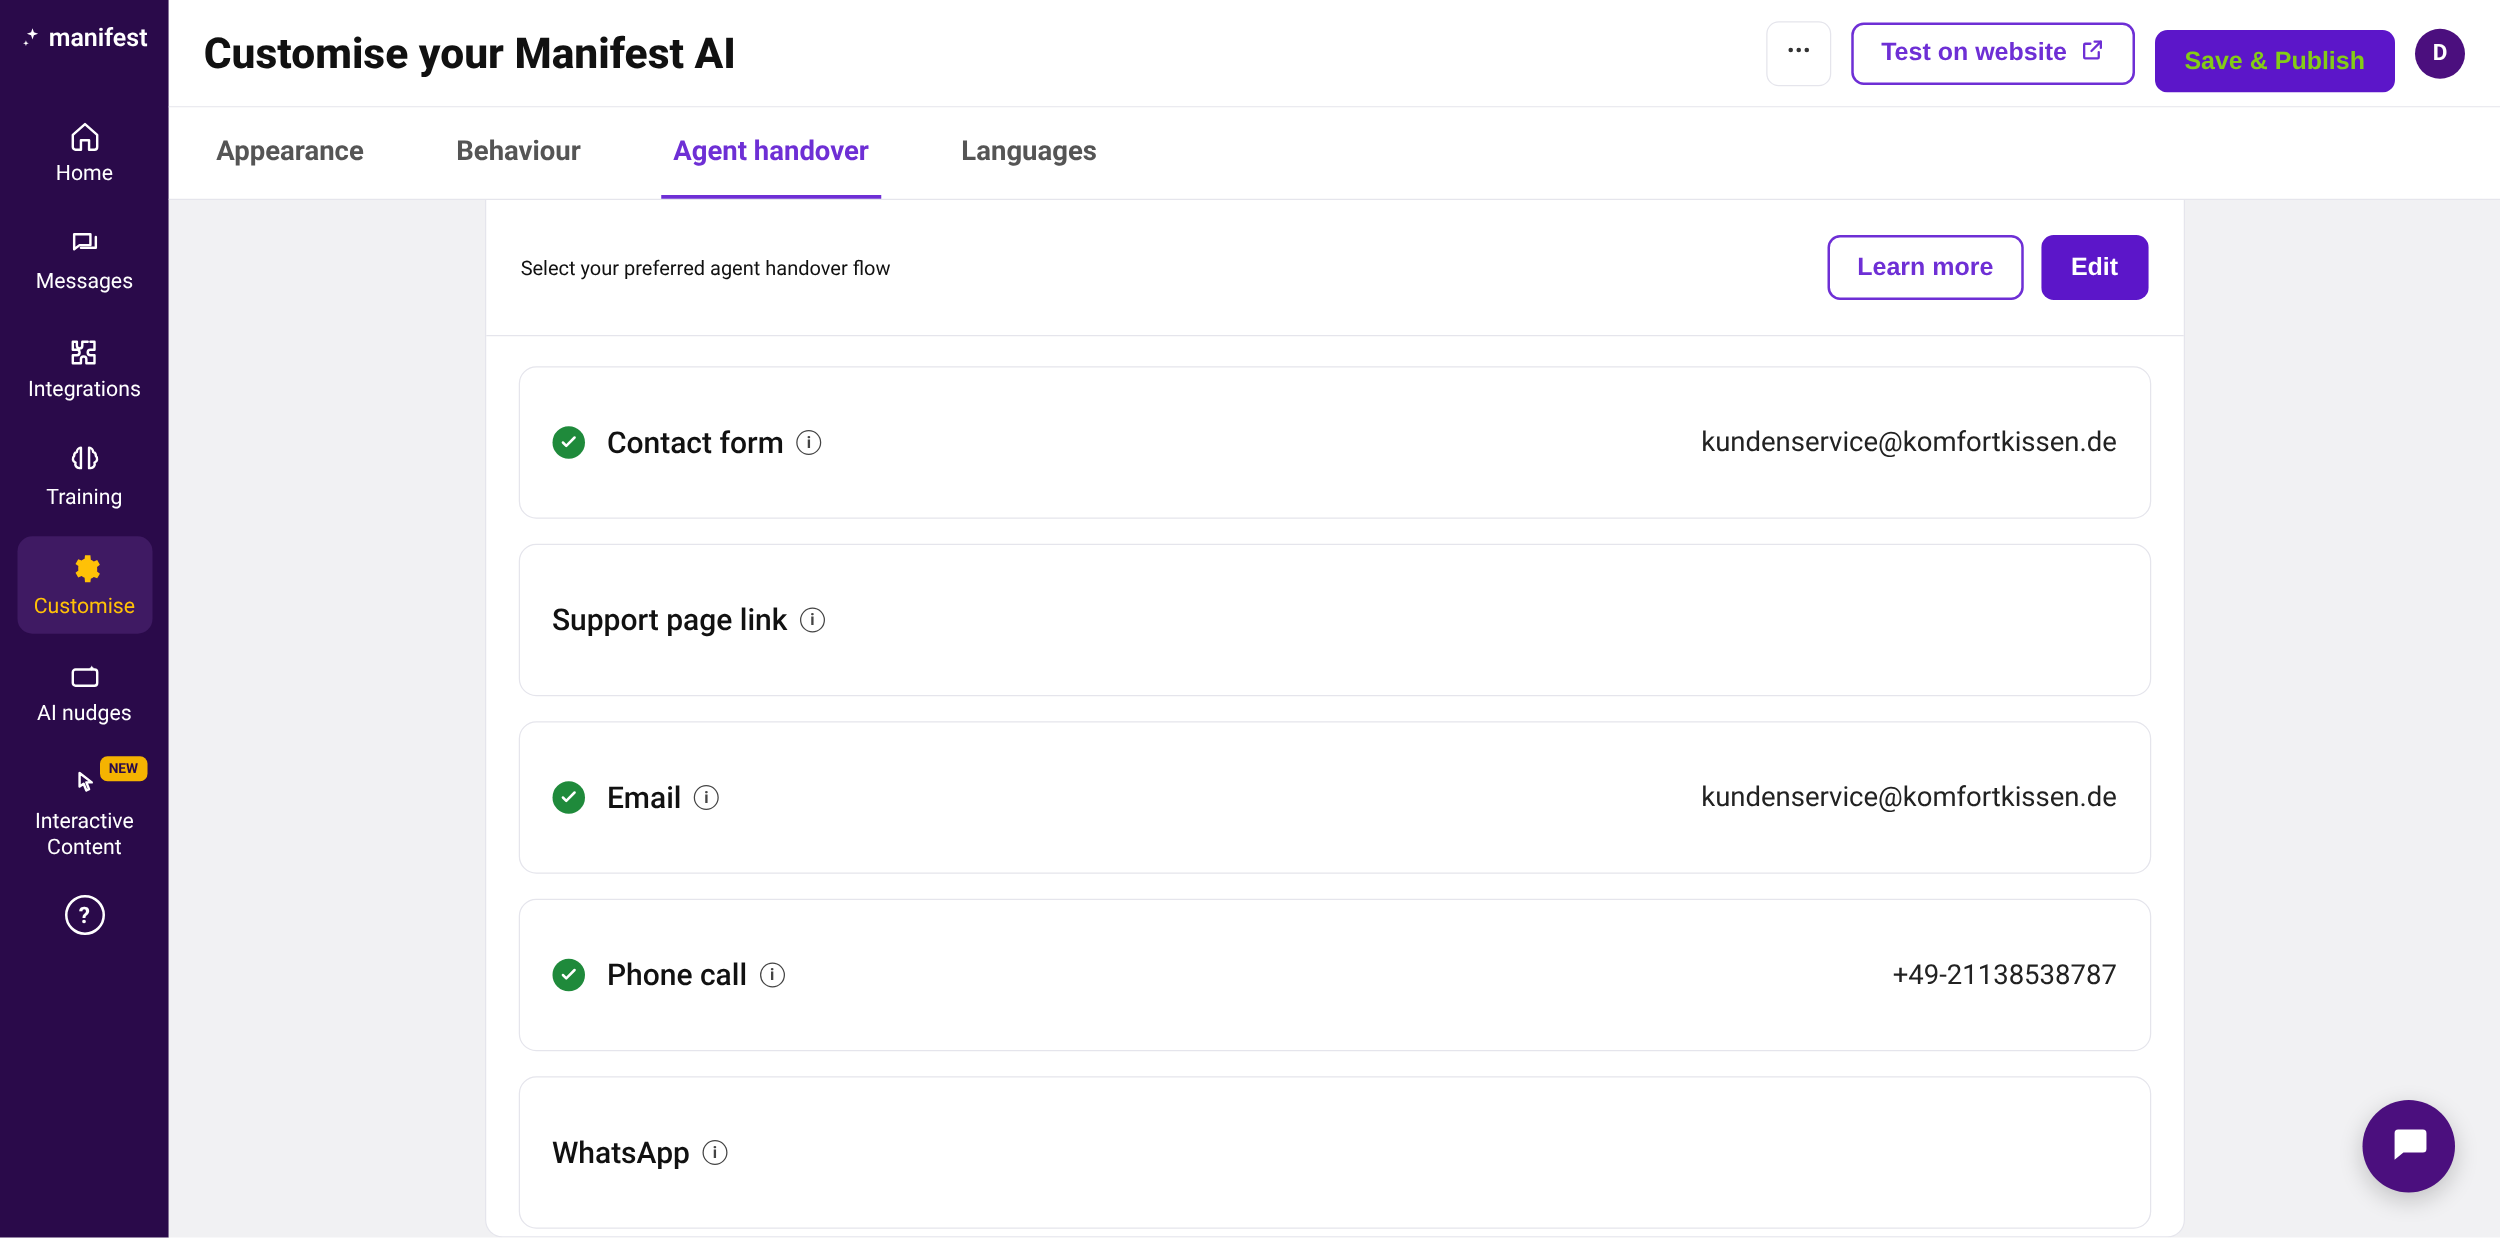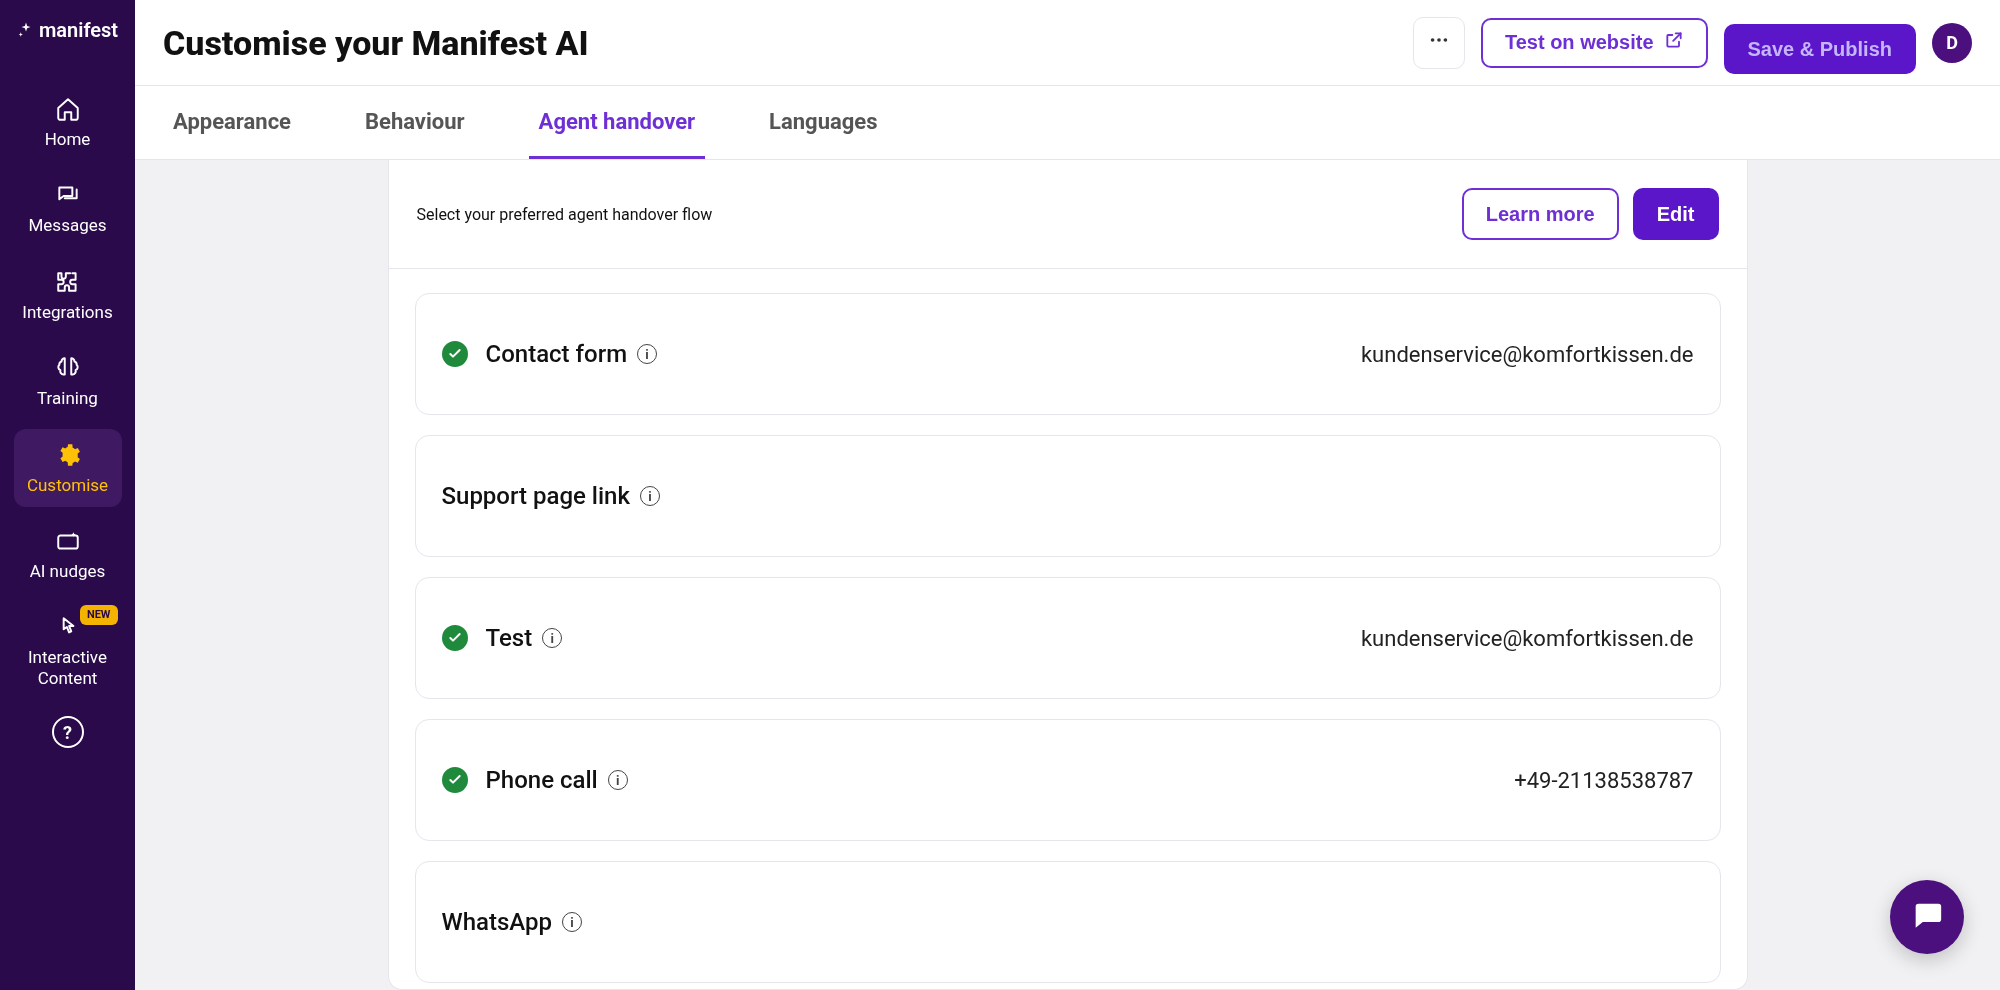--- a/index.html
+++ b/index.html
@@ -129,21 +129,21 @@
     cursor:pointer;
     border:2px solid transparent;
   }
   .btn-outline {
     border-color: var(--accent);
     color: var(--accent);
     background:#fff;
   }
   .btn-primary {
     background: var(--accent-dark);
-    color:#c4b5fd;
+    color:#84cc16;
     margin-top:13px;
   }
   .avatar {
     width:40px; height:40px;
     border-radius:50%;
     background: var(--brand-purple);
     color:#fff;
     display:flex; align-items:center; justify-content:center;
     font-weight:700;
     font-size:18px;
@@ -426,21 +426,21 @@
         <span class="row-value"></span>
       </div>
 
       <div class="row">
         <span class="check">
           <svg viewBox="0 0 24 24" width="16" height="16" fill="none" stroke="#fff" stroke-width="3" stroke-linecap="round" stroke-linejoin="round">
               <path d="M5 12l4 4 10-10"></path>
             </svg>
         </span>
         <span class="row-label">
-          <span>Test</span>
+          <span>Email</span>
           <span class="info">i</span>
         </span>
         <span class="row-value">kundenservice@komfortkissen.de</span>
       </div>
 
       <div class="row">
         <span class="check">
           <svg viewBox="0 0 24 24" width="16" height="16" fill="none" stroke="#fff" stroke-width="3" stroke-linecap="round" stroke-linejoin="round">
               <path d="M5 12l4 4 10-10"></path>
             </svg>

